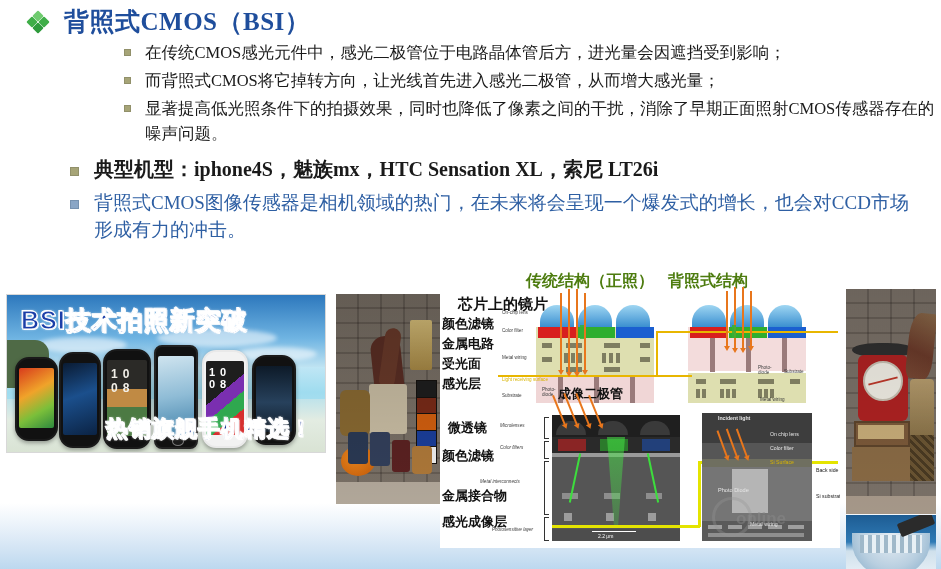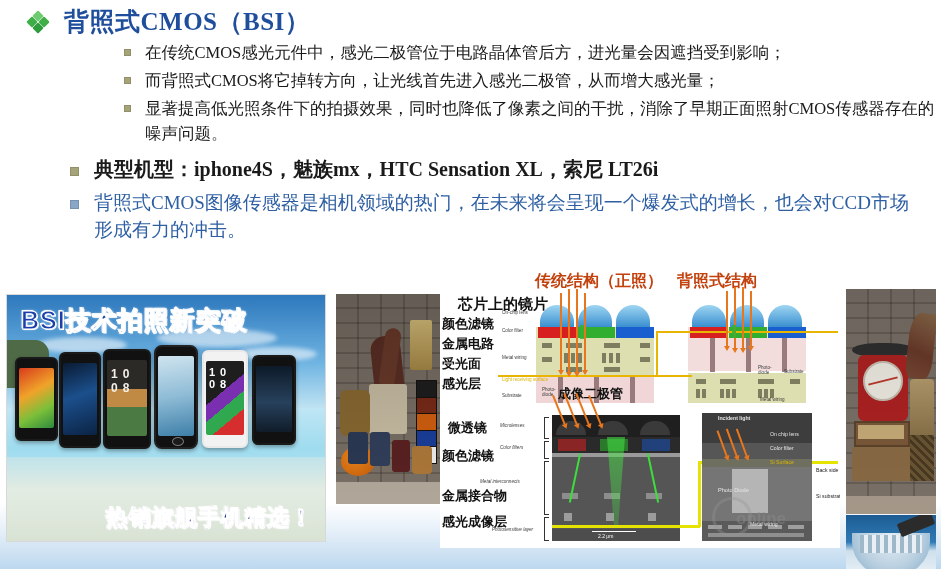--- a/index.html
+++ b/index.html
@@ -71,59 +71,59 @@
   
   .blue-text{ color:#2E5FA3; }
   .lvl2-text.blue-text{ font-weight:500; font-size:19px; line-height:1.45; max-width:830px;}
 
   
   .img-row{ position:absolute; left:0; top:289px; width:941px; height:260px; z-index:2;}
 
   .panel{ position:absolute; overflow:hidden; }
 
   
-  .p-ad{ left:6px; top:5px; width:320px; height:248px; border:1px solid #d8d8d8;
+  .p-ad{ left:6px; top:5px; width:320px; height:159px; border:1px solid #d8d8d8;
          background:linear-gradient(to bottom,#2f7fc4 0%,#59a7dd 22%,#bfe6f5 46%,#9fdcef 62%,#cfe8ee 100%);}
   .ad-sky{ position:absolute; left:0; top:0; width:100%; height:46%;
            background:linear-gradient(to bottom,#2d78bd,#6fb4e2 60%,#bfe3f2);}
   .ad-cloud{ position:absolute; background:rgba(255,255,255,.55); border-radius:50%; filter:blur(2px);}
   .ad-sand{ position:absolute; left:0; bottom:0; width:100%; height:34%;
             background:linear-gradient(to bottom,#bfe3ea,#e3ece2 40%,#d9e3d4);}
   .ad-title{
     position:absolute; left:14px; top:9px; font-size:25px; font-weight:800;
     color:#1B3EA8; -webkit-text-stroke:1px #ffffff;
     text-shadow:0 0 3px #fff, 1px 1px 0 #fff, -1px -1px 0 #fff;
     font-family:"Liberation Sans", sans-serif; letter-spacing:1px;
   }
   .ad-sub{
     position:absolute; right:12px; bottom:8px; font-size:22px; font-weight:800;
     color:#13308F; -webkit-text-stroke:1px #ffffff;
     text-shadow:0 0 3px #fff, 1px 1px 0 #fff, -1px -1px 0 #fff;
     font-family:"Liberation Sans", sans-serif; letter-spacing:1px;
   }
-  .phone{ position:absolute; border-radius:6px; border:2px solid #1a1a1a;
+  .phone{ position:absolute; border-radius:14px; border:2px solid #1a1a1a;
           background:#111; overflow:hidden; box-shadow:0 2px 4px rgba(0,0,0,.35); }
   .phone .scr{ position:absolute; left:2px; right:2px; top:9px; bottom:11px; border-radius:2px;}
 
   
   .p-still{ left:336px; top:5px; width:104px; height:210px; background:#6a6054;}
   .brickwall{ position:absolute; inset:0;
     background:
       repeating-linear-gradient(to bottom, #b9b2ab 0 13px, #9a938c 13px 15px),
       repeating-linear-gradient(to right, #aaa39c 0 21px, #8d8680 21px 23px);
     background-blend-mode:multiply; opacity:.95;}
   .still-ob{ position:absolute; border-radius:3px; }
   .cchart{ position:absolute; right:3px; top:86px; width:21px; height:84px; background:#15120f;
            display:grid; grid-template-rows:repeat(5,1fr); gap:1px; padding:1px;}
   .cchart i{ display:block; }
 
   
   .p-diag{ left:440px; top:-24px; width:400px; height:283px; background:#ffffff;}
   .diag-h{ position:absolute; font-family:"Liberation Sans",sans-serif; font-weight:800;
-           color:#c2410c; white-space:nowrap;margin-left:9px;}
+           color:#4d7c0f; white-space:nowrap;}
   .lbl-cn{ position:absolute; font-family:"Liberation Sans",sans-serif; font-weight:700;
            color:#111; white-space:nowrap;}
   .lbl-en{ position:absolute; font-family:"Liberation Sans",sans-serif;
            color:#3b3b3b; white-space:nowrap; font-size:4.6px;}
   .lbl-en-w{ color:#e6e6e6;}
   .lbl-en-y{ color:#d8b400;}
 
   .sensor{ position:absolute; }
   .lens{ position:absolute; width:34px; height:22px; border-radius:17px 17px 0 0;
          background:linear-gradient(to bottom,#9fd6f2,#3a8fd0); }

